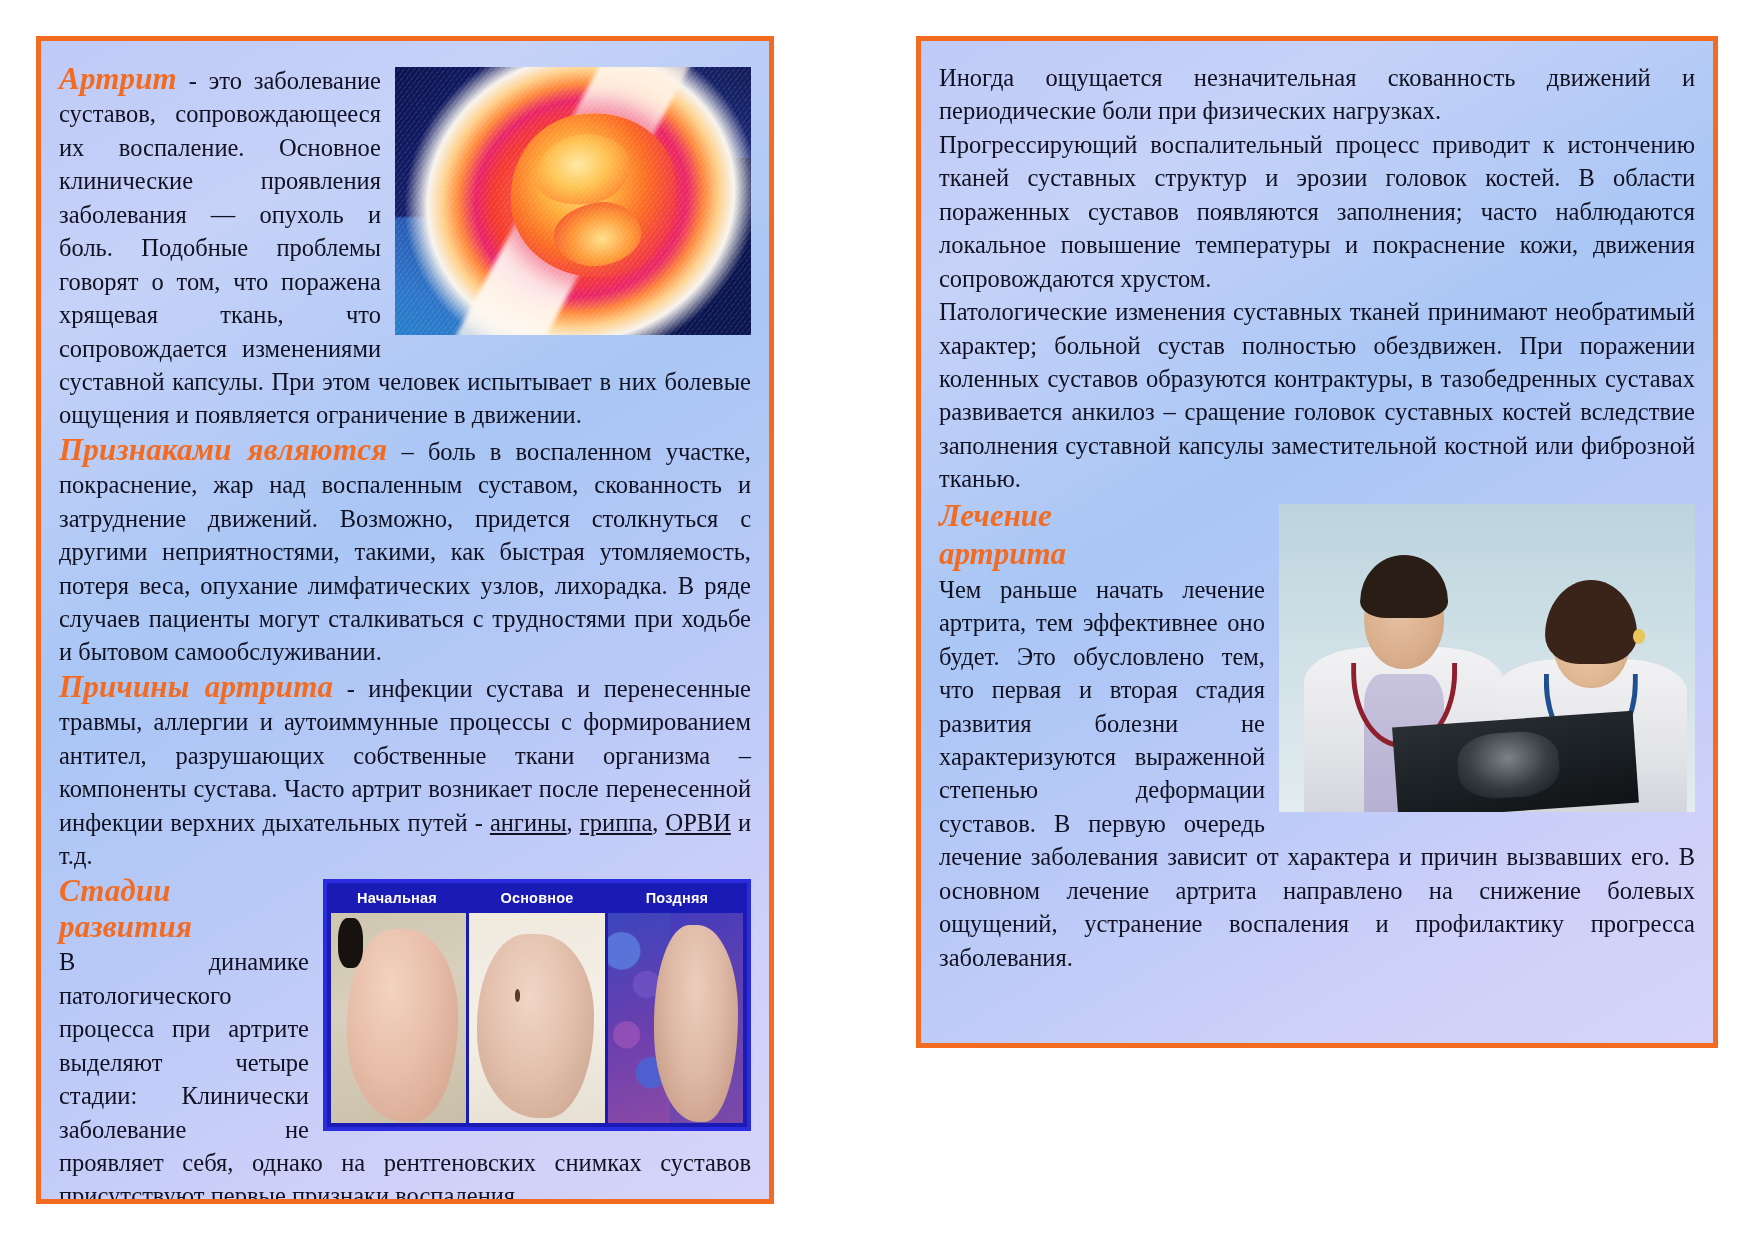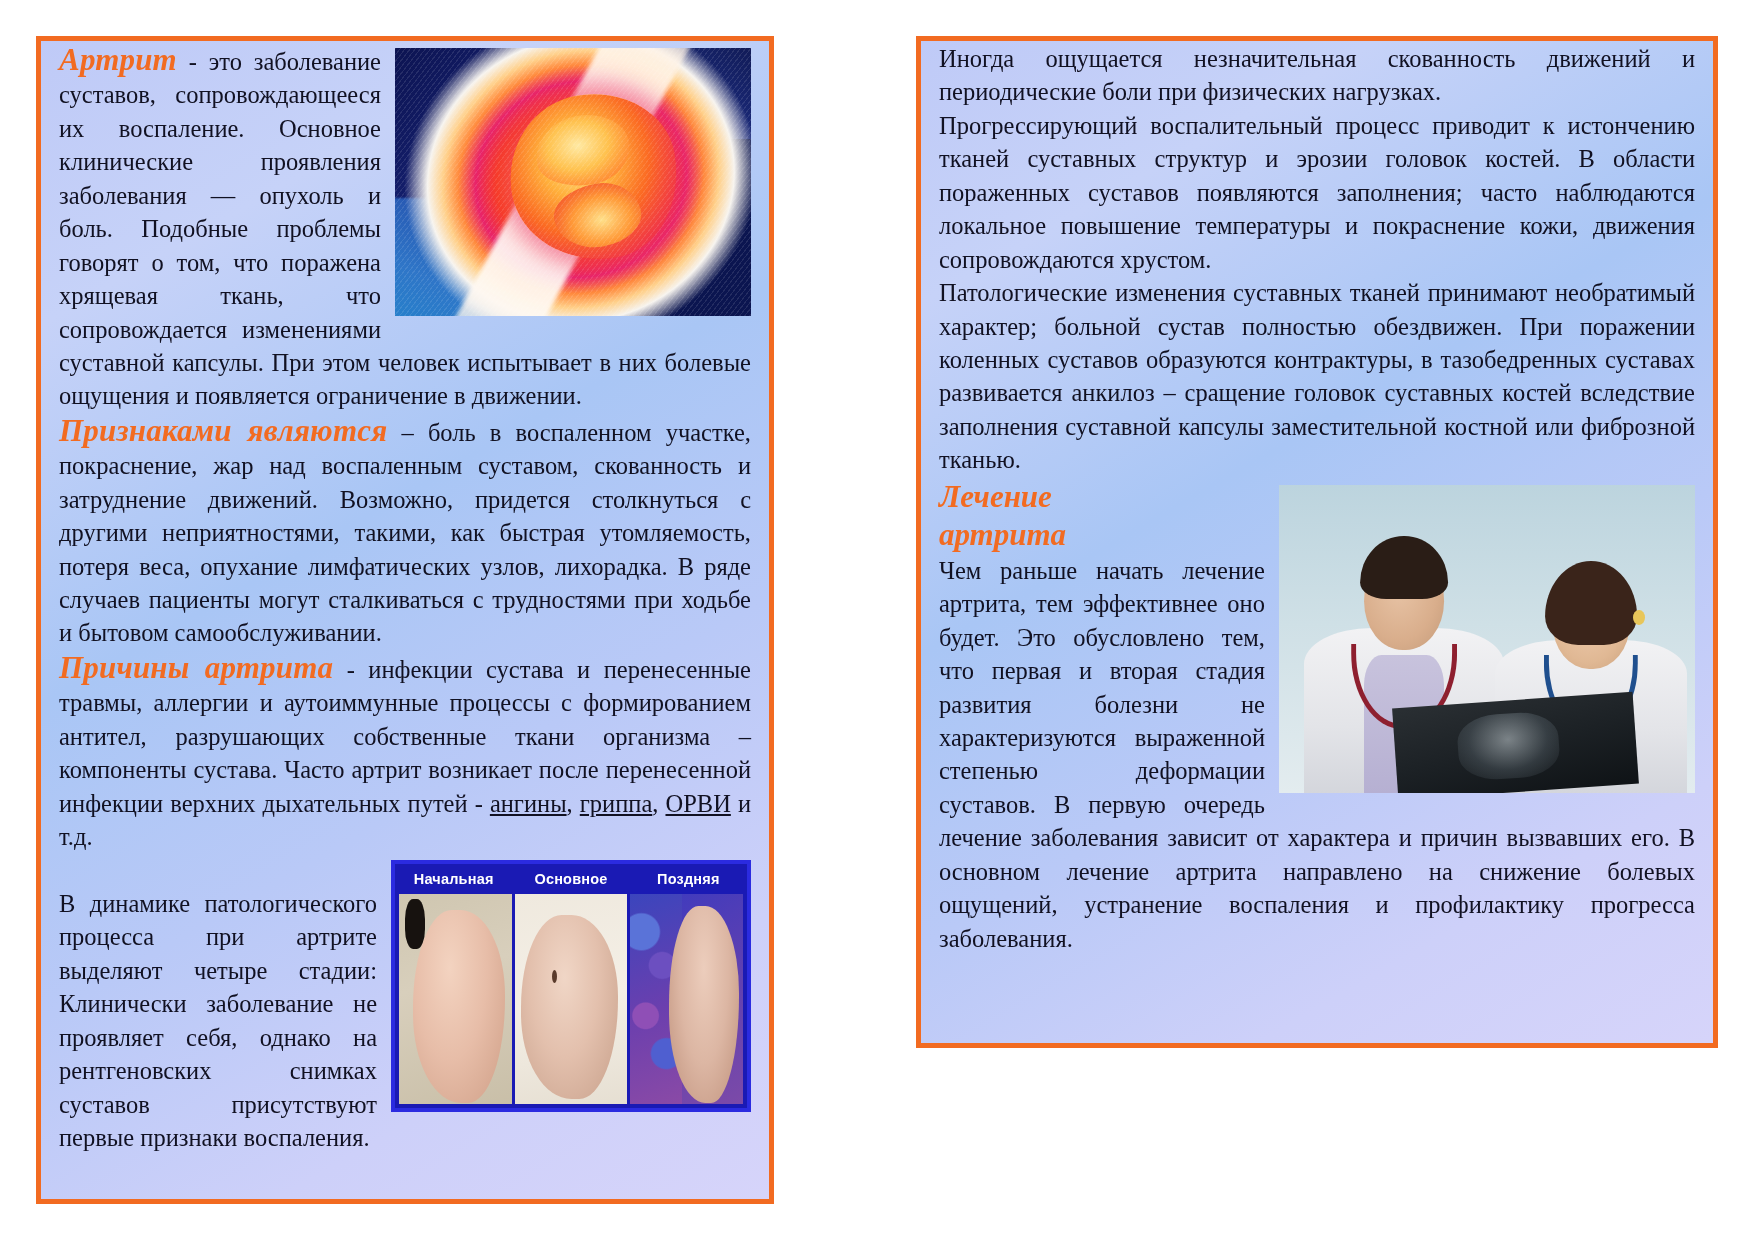--- a/index.html
+++ b/index.html
@@ -15,21 +15,21 @@
     overflow: hidden;
     font-family: "Liberation Serif", "DejaVu Serif", serif;
   }
 
   
   .panel {
     position: absolute;
     box-sizing: border-box;
     border: 5px solid #f26b21;
     background: linear-gradient(150deg, #bfcaf7 0%, #c6d2f8 18%, #a9c6f5 42%, #b9c9f7 62%, #cdd0f9 82%, #d6d4fa 100%);
-    padding: 1px 18px 10px 18px;
+    padding: 20px 18px 10px 18px;
     overflow: hidden;
   }
   .panel-left  { left: 36px;  top: 36px; width: 738px;  height: 1168px; }
   .panel-right { left: 916px; top: 36px; width: 802px;  height: 1012px; }
 
   
   .h {
     color: #f26b21;
     font-weight: bold;
     font-style: italic;
@@ -126,21 +126,21 @@
     background: radial-gradient(ellipse at 54% 58%, #ffe08a 0%, #ff9a38 44%, #f4542a 82%, rgba(244,84,42,0) 100%);
   }
   .knee-img .scan {
     position: absolute; inset: 0;
     background: repeating-linear-gradient(128deg, rgba(255,255,255,.10) 0 1px, rgba(0,0,0,0) 1px 4px);
     pointer-events: none;
   }
 
   
   .stages {
-    width: 360px;
+    width: 428px;
     background: #1a1ab4;
     border: 4px solid #2b2be0;
     box-sizing: border-box;
     padding: 0;
   }
   .stages-labels {
     display: flex;
     background: #1a1ab4;
     padding: 7px 0 7px 0;
   }
@@ -317,21 +317,21 @@
             </div>
             <div class="hand-c">
               <div class="fabric"></div>
               <div class="hand-shape"></div>
             </div>
           </div>
         </div>
       </div>
 
       <p class="body-text">
-        <br><span>В динамике патологического процесса при артрите выделяют четыре стадии: Клинически заболевание не проявляет себя, однако на рентгеновских снимках суставов присутствуют первые признаки воспаления.</span>
+        <span class="h">Стадии развития</span><br><span>В динамике патологического процесса при артрите выделяют четыре стадии: Клинически заболевание не проявляет себя, однако на рентгеновских снимках суставов присутствуют первые признаки воспаления.</span>
       </p>
     </div>
 
   </div>
 
   <div class="panel panel-right">
 
     <p class="body-text first">Иногда ощущается незначительная скованность движений и периодические боли при физических нагрузках.</p>
     <p class="body-text">Прогрессирующий воспалительный процесс приводит к истончению тканей суставных структур и эрозии головок костей. В области пораженных суставов появляются заполнения; часто наблюдаются локальное повышение температуры и покраснение кожи, движения сопровождаются хрустом.</p>
     <p class="body-text">Патологические изменения суставных тканей принимают необратимый характер; больной сустав полностью обездвижен. При поражении коленных суставов образуются контрактуры, в тазобедренных суставах развивается анкилоз – сращение головок суставных костей вследствие заполнения суставной капсулы заместительной костной или фиброзной тканью.</p>

